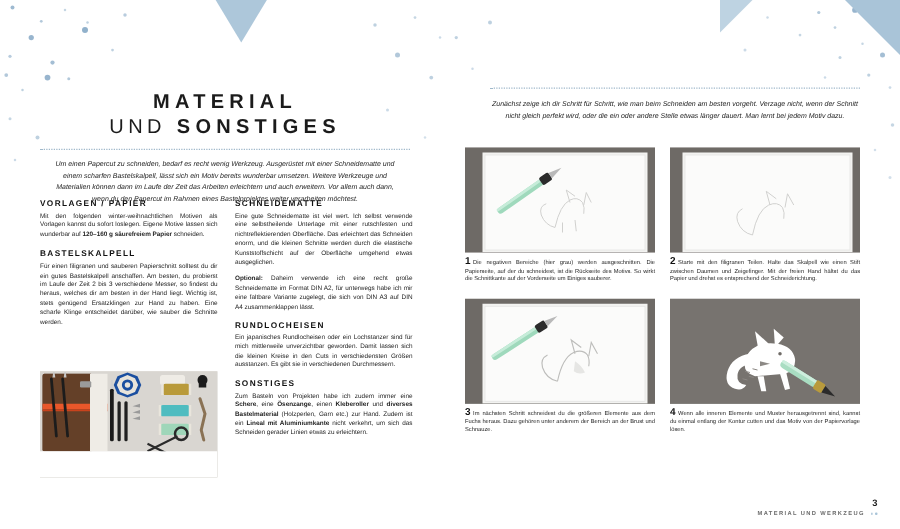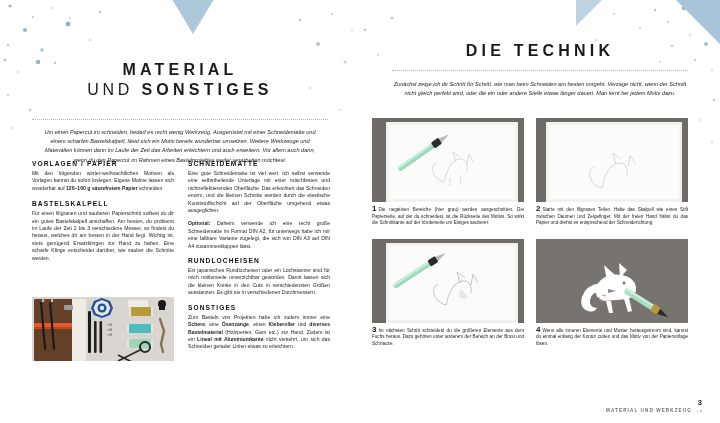--- a/index.html
+++ b/index.html
@@ -214,21 +214,21 @@
       <circle cx="596" cy="40" r="1.2" opacity=".4"></circle>
     </g>
   </svg>
 
   <div class="tri-top-center"></div>
   <div class="tri-top-right"></div>
   <div class="tri-top-right-2"></div>
 
   <div class="page" id="page-left">
 
-    <div style="position:absolute;left:0;top:60px;width:360px;">
+    <div style="position:absolute;left:0;top:72px;width:360px;">
       <div class="chapter-title">
         <span>MATERIAL</span>
         <span class="line2">
           <span class="light">UND</span>
           <span>SONSTIGES</span>
         </span>
       </div>
     </div>
 
     <hr class="hrule" style="position:absolute;left:32px;top:119px;width:296px;">
@@ -320,21 +320,20 @@
         <path d="M86 58 L110 70" stroke="#2a2a2a" stroke-width="1.6" fill="none"></path>
         <circle cx="113" cy="50" r="5" fill="none" stroke="#2a2a2a" stroke-width="2"></circle>
         <circle cx="113" cy="72" r="5" fill="none" stroke="#2a2a2a" stroke-width="2"></circle>
         <rect x="0" y="64" width="142" height="21" fill="#ffffff"></rect>
       </svg>
     </div>
   </div>
 
   <div class="page" id="page-right">
 
-    <div class="chapter-title" style="position:absolute;left:0;top:41px;width:360px;">DIE TECHNIK</div>
 
     <hr class="hrule" style="position:absolute;left:32px;top:70px;width:296px;">
 
     <div class="intro" style="position:absolute;left:30px;top:80px;width:300px;">Zunächst zeige ich dir Schritt für Schritt, wie man beim Schneiden am besten vorgeht. Verzage nicht, wenn der Schnitt nicht gleich perfekt wird, oder die ein oder andere Stelle etwas länger dauert. Man lernt bei jedem Motiv dazu.</div>
   </div>
 
   <div class="steps">
 
     <div>
       <div class="step-photo">

